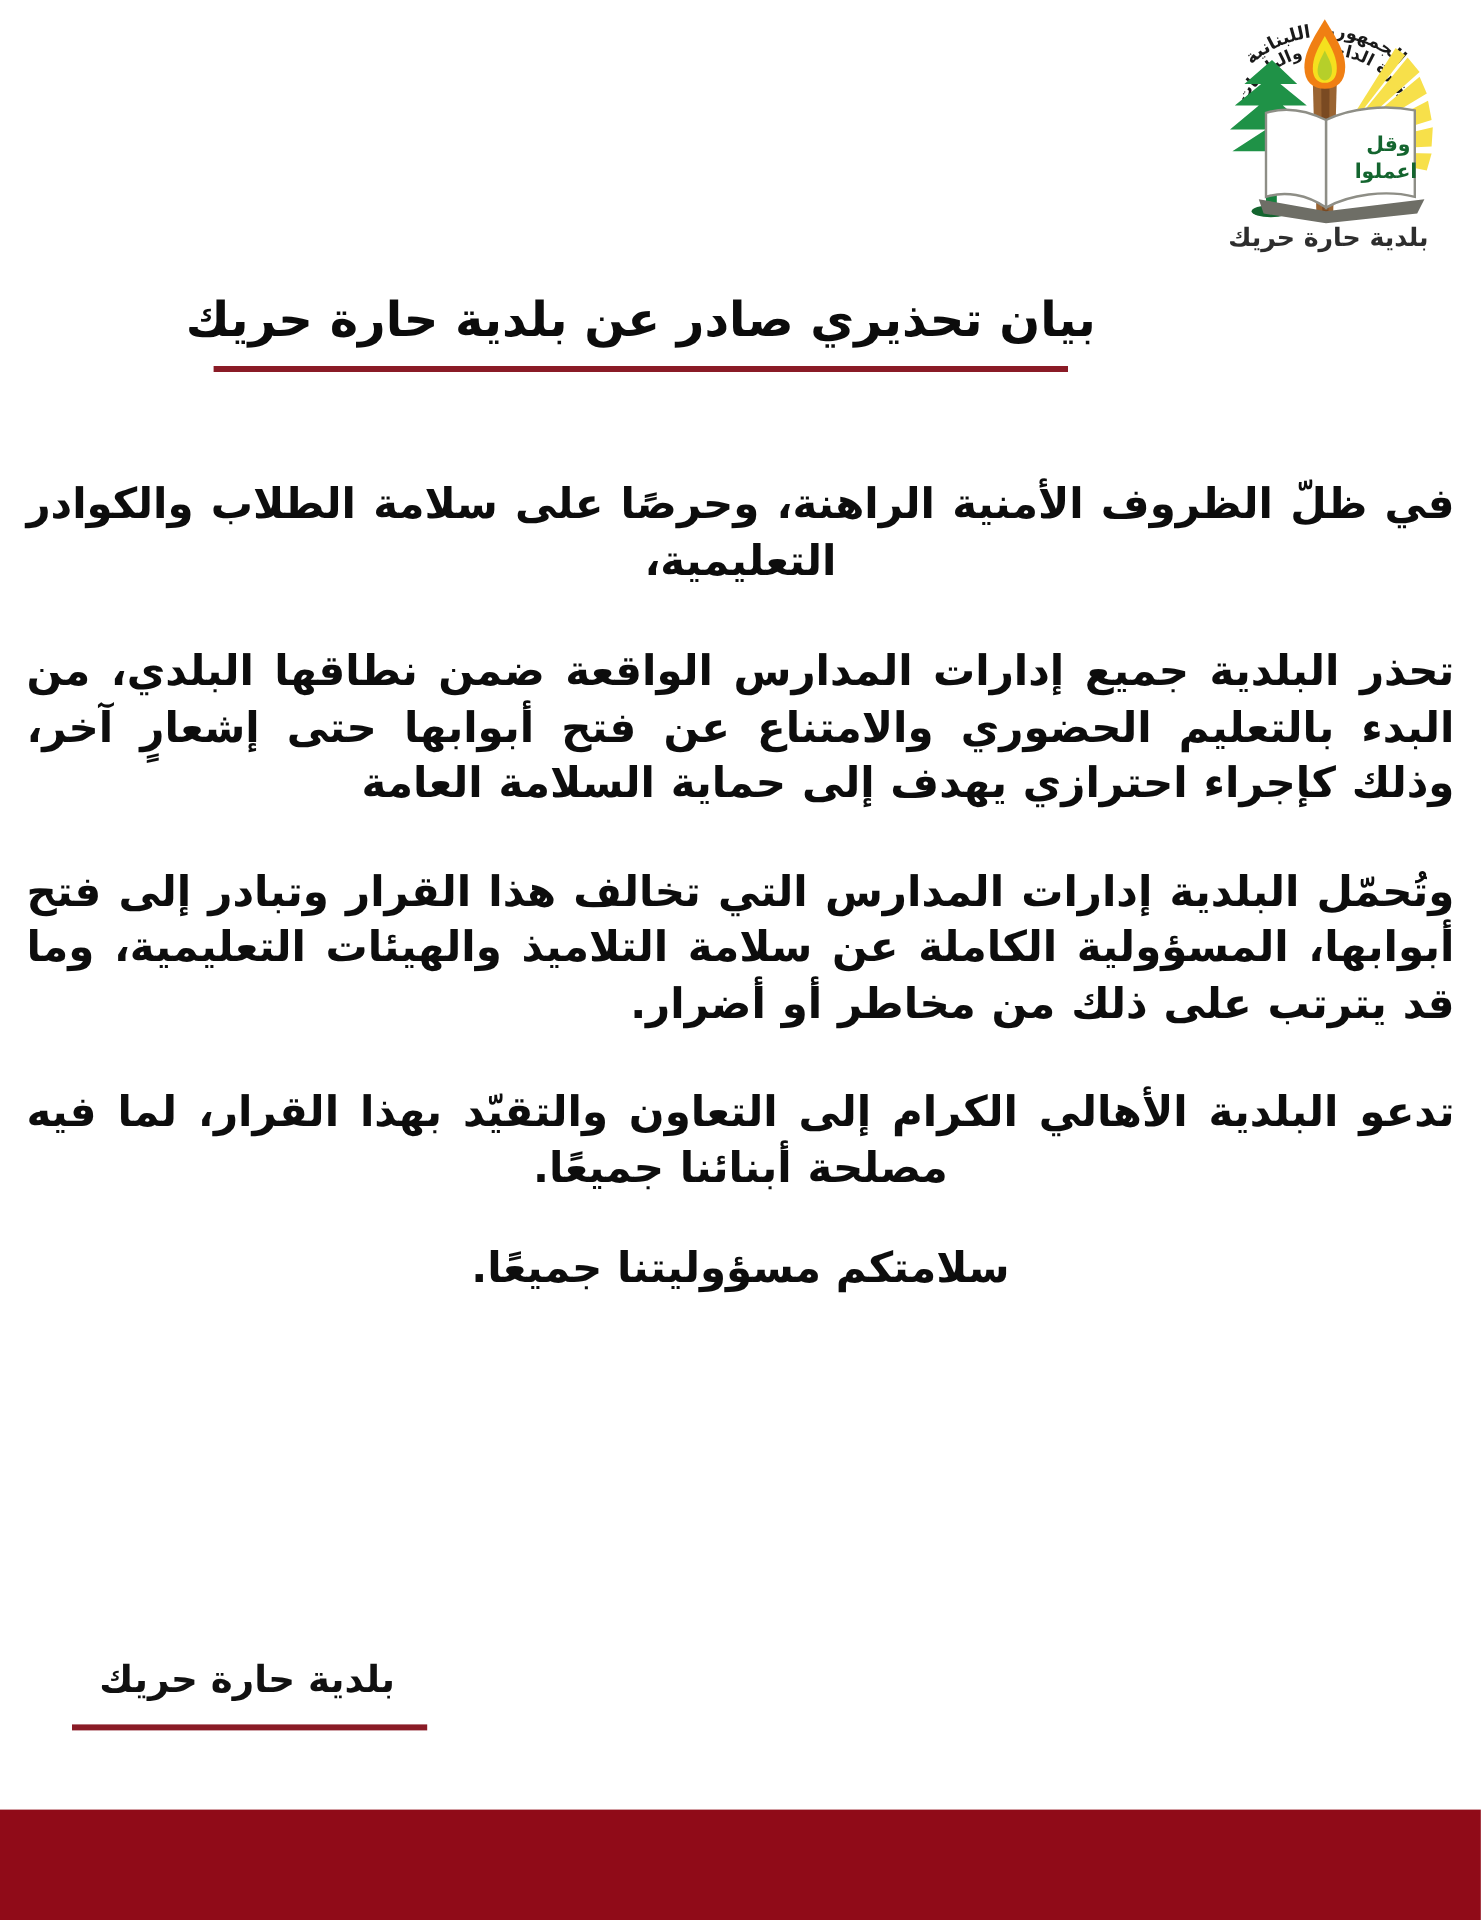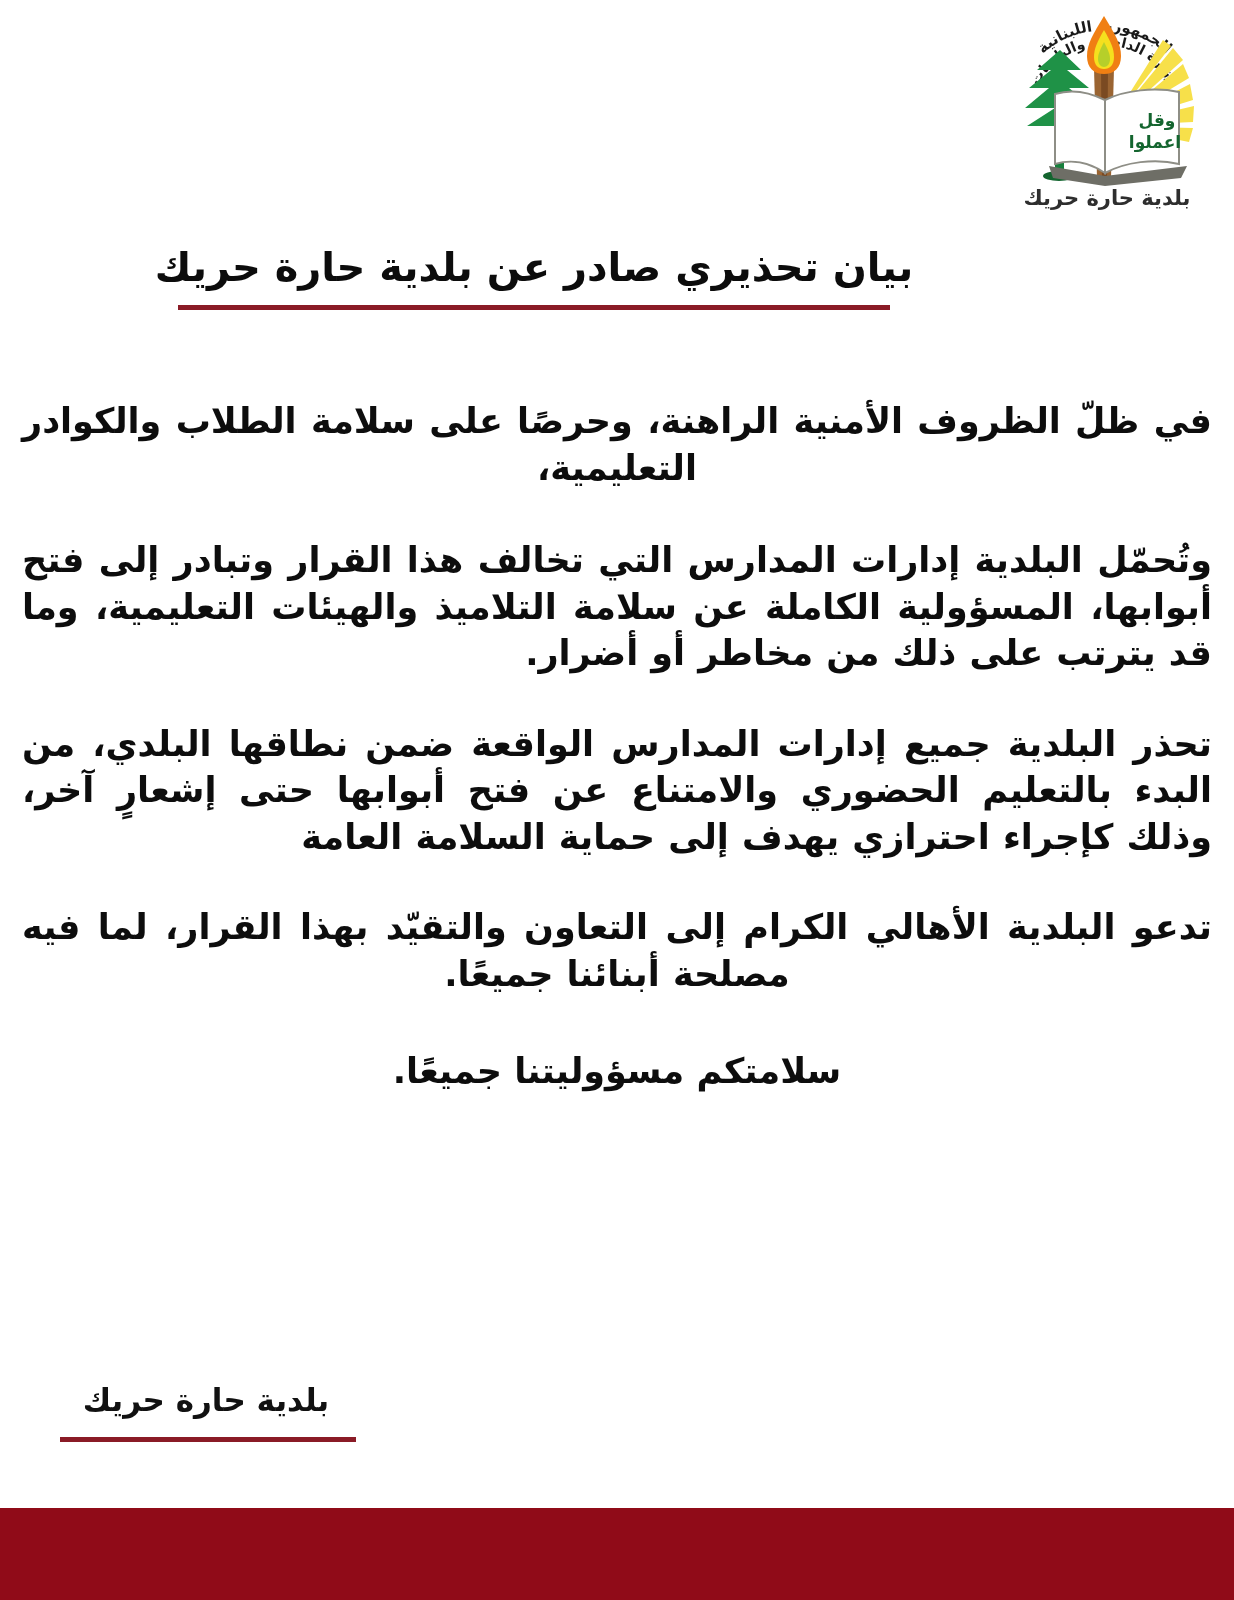--- a/index.html
+++ b/index.html
@@ -82,21 +82,21 @@
     line-height: 1.33;
     color: #0d0d0d;
     text-align: justify;
     text-align-last: center;
     margin: 0 0 46px 0;
     word-spacing: 1px;
   }
   .para.just-last-right { text-align-last: right; }
   .para.p2 { margin-bottom: 44px; }
   .para.p3 { margin-bottom: 44px; }
-  .para.p4 { margin-bottom: 54px; }
+  .para.p4 { margin-bottom: 40px; }
   .closing {
     font-size: 35px;
     font-weight: bold;
     color: #0d0d0d;
     text-align: center;
     margin: 14px;
   }
 
   
   .sign-block {
@@ -188,23 +188,23 @@
 
 <div class="title-block">
   <h1 class="doc-title">بيان تحذيري صادر عن بلدية حارة حريك</h1>
   <div class="title-rule"></div>
 </div>
 
 <div class="body-block">
 
   <p class="para p1">في ظلّ الظروف الأمنية الراهنة، وحرصًا على سلامة الطلاب والكوادر التعليمية،</p>
 
+  <p class="para p2 just-last-right">تحذر البلدية جميع إدارات المدارس الواقعة ضمن نطاقها البلدي، من البدء بالتعليم الحضوري والامتناع عن فتح أبوابها حتى إشعارٍ آخر، وذلك كإجراء احترازي يهدف إلى حماية السلامة العامة</p>
+
   <p class="para p3 just-last-right">وتُحمّل البلدية إدارات المدارس التي تخالف هذا القرار وتبادر إلى فتح أبوابها، المسؤولية الكاملة عن سلامة التلاميذ والهيئات التعليمية، وما قد يترتب على ذلك من مخاطر أو أضرار.</p>
-
-  <p class="para p2 just-last-right">تحذر البلدية جميع إدارات المدارس الواقعة ضمن نطاقها البلدي، من البدء بالتعليم الحضوري والامتناع عن فتح أبوابها حتى إشعارٍ آخر، وذلك كإجراء احترازي يهدف إلى حماية السلامة العامة</p>
 
   <p class="para p4">تدعو البلدية الأهالي الكرام إلى التعاون والتقيّد بهذا القرار، لما فيه مصلحة أبنائنا جميعًا.</p>
 
   <p class="closing">سلامتكم مسؤوليتنا جميعًا.</p>
 </div>
 
 <div class="sign-block">
   <div class="sign-line">بلدية حارة حريك</div>
   <div class="sign-rule"></div>
 </div>

